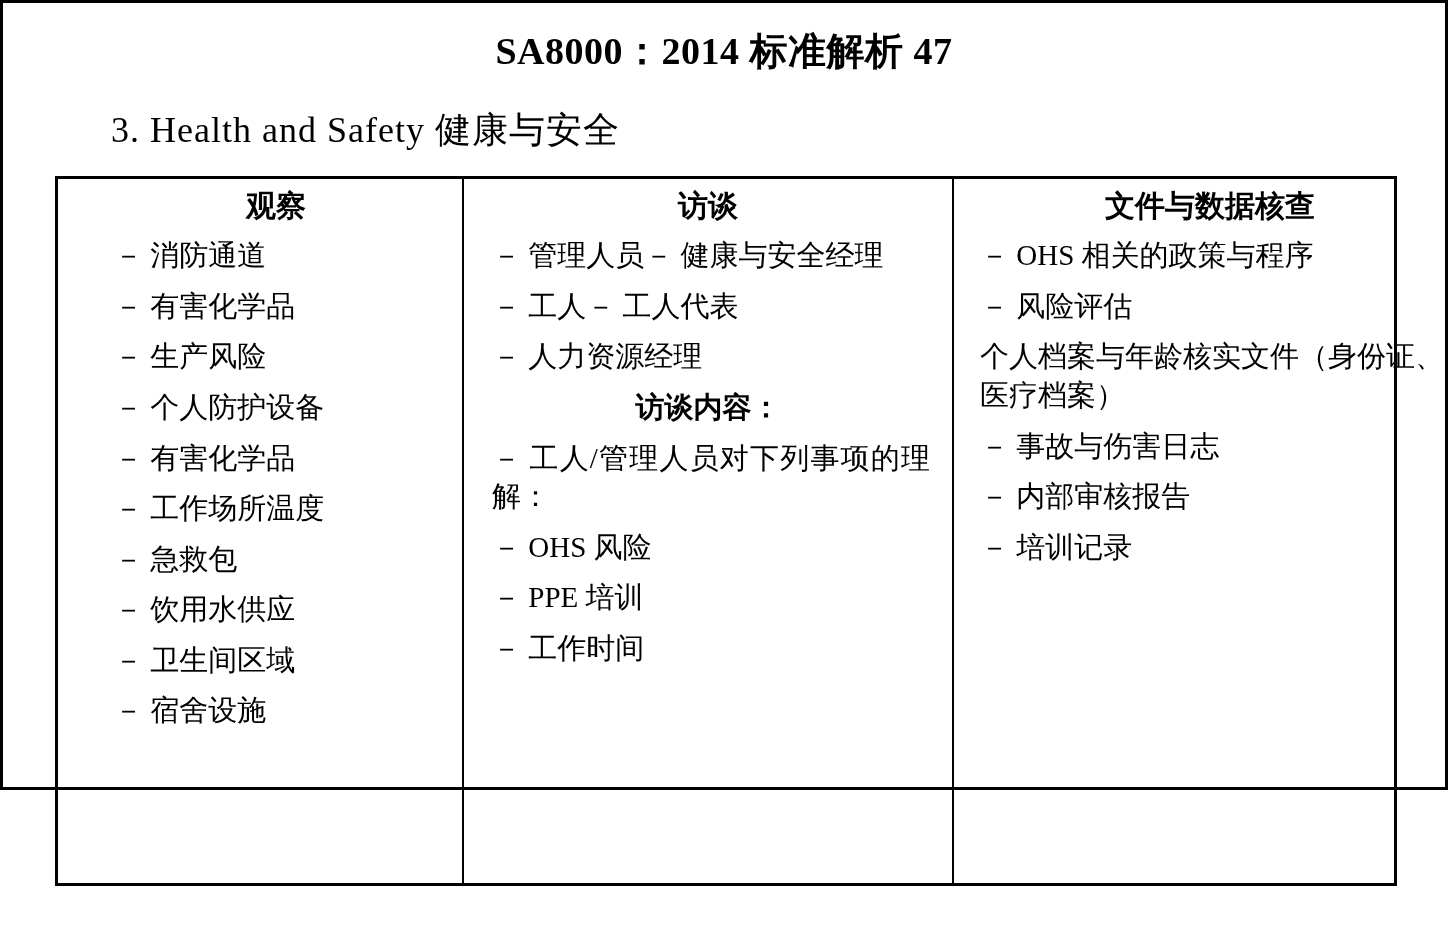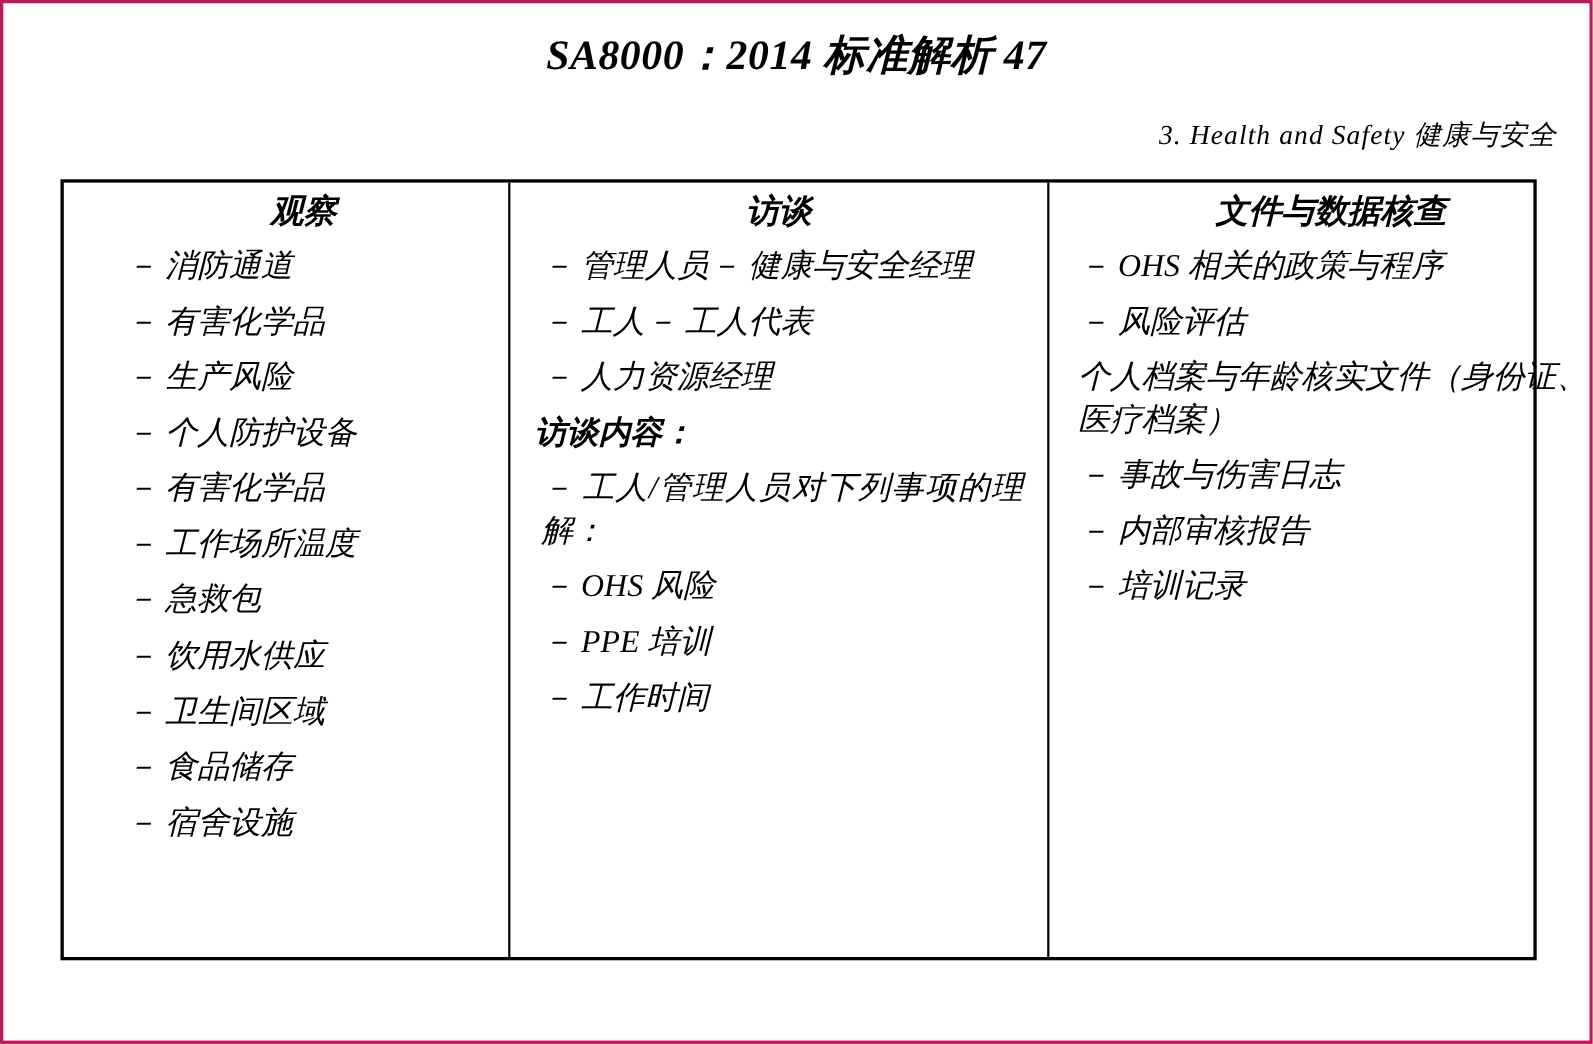--- a/index.html
+++ b/index.html
@@ -10,40 +10,38 @@
   body {
     width: 1448px;
     height: 949px;
     font-family: "Liberation Serif", serif;
     color: #000000;
     overflow: hidden;
   }
   .slide {
     box-sizing: border-box;
     width: 1448px;
-    height: 949px;
-    border: 3px solid #be185d;
+    height: 790px;
+    border: 3px solid #000000;
     padding: 18px 30px 10px 30px;
     position: relative;
-    font-style: italic;
   }
   .slide-title {
     text-align: center;
     font-weight: bold;
     font-size: 38px;
     letter-spacing: 0.5px;
     margin: 8px 0 0 0;
     line-height: 1.2;
   }
   .slide-subtitle {
-    font-size: 25px;
+    font-size: 36px;
     margin: 34px 0 0 78px;
     letter-spacing: 1px;
     line-height: 1.2;
-    text-align: right;
   }
   .table-wrap {
     margin: 24px 18px 0 22px;
     border: 3px solid #000000;
     height: 710px;
     box-sizing: border-box;
     display: flex;
     padding-left: 32px;
   }
   .col {
@@ -80,21 +78,21 @@
     padding-left: 2px;
   }
   .col-interview .item {
     padding-left: 6px;
   }
   .col-docs .item {
     padding-left: 4px;
   }
   .item.sub-head {
     font-weight: bold;
-    text-align: left;
+    text-align: center;
     padding-left: 0;
   }
   .item.justify {
     text-align: justify;
     text-justify: inter-character;
   }
 </style>
 </head>
 <body>
 
@@ -110,21 +108,20 @@
       <div class="col-head">观察</div>
       <div class="item">－ 消防通道</div>
       <div class="item">－ 有害化学品</div>
       <div class="item">－ 生产风险</div>
       <div class="item">－ 个人防护设备</div>
       <div class="item">－ 有害化学品</div>
       <div class="item">－ 工作场所温度</div>
       <div class="item">－ 急救包</div>
       <div class="item">－ 饮用水供应</div>
       <div class="item">－ 卫生间区域</div>
-      <div class="item">－ 食品储存</div>
       <div class="item">－ 宿舍设施</div>
     </div>
 
     <div class="col col-interview">
       <div class="col-head">访谈</div>
       <div class="item justify">－ 管理人员－ 健康与安全经理</div>
       <div class="item">－ 工人－ 工人代表</div>
       <div class="item">－ 人力资源经理</div>
       <div class="item sub-head">访谈内容：</div>
       <div class="item justify">－ 工人/管理人员对下列事项的理解：</div>

